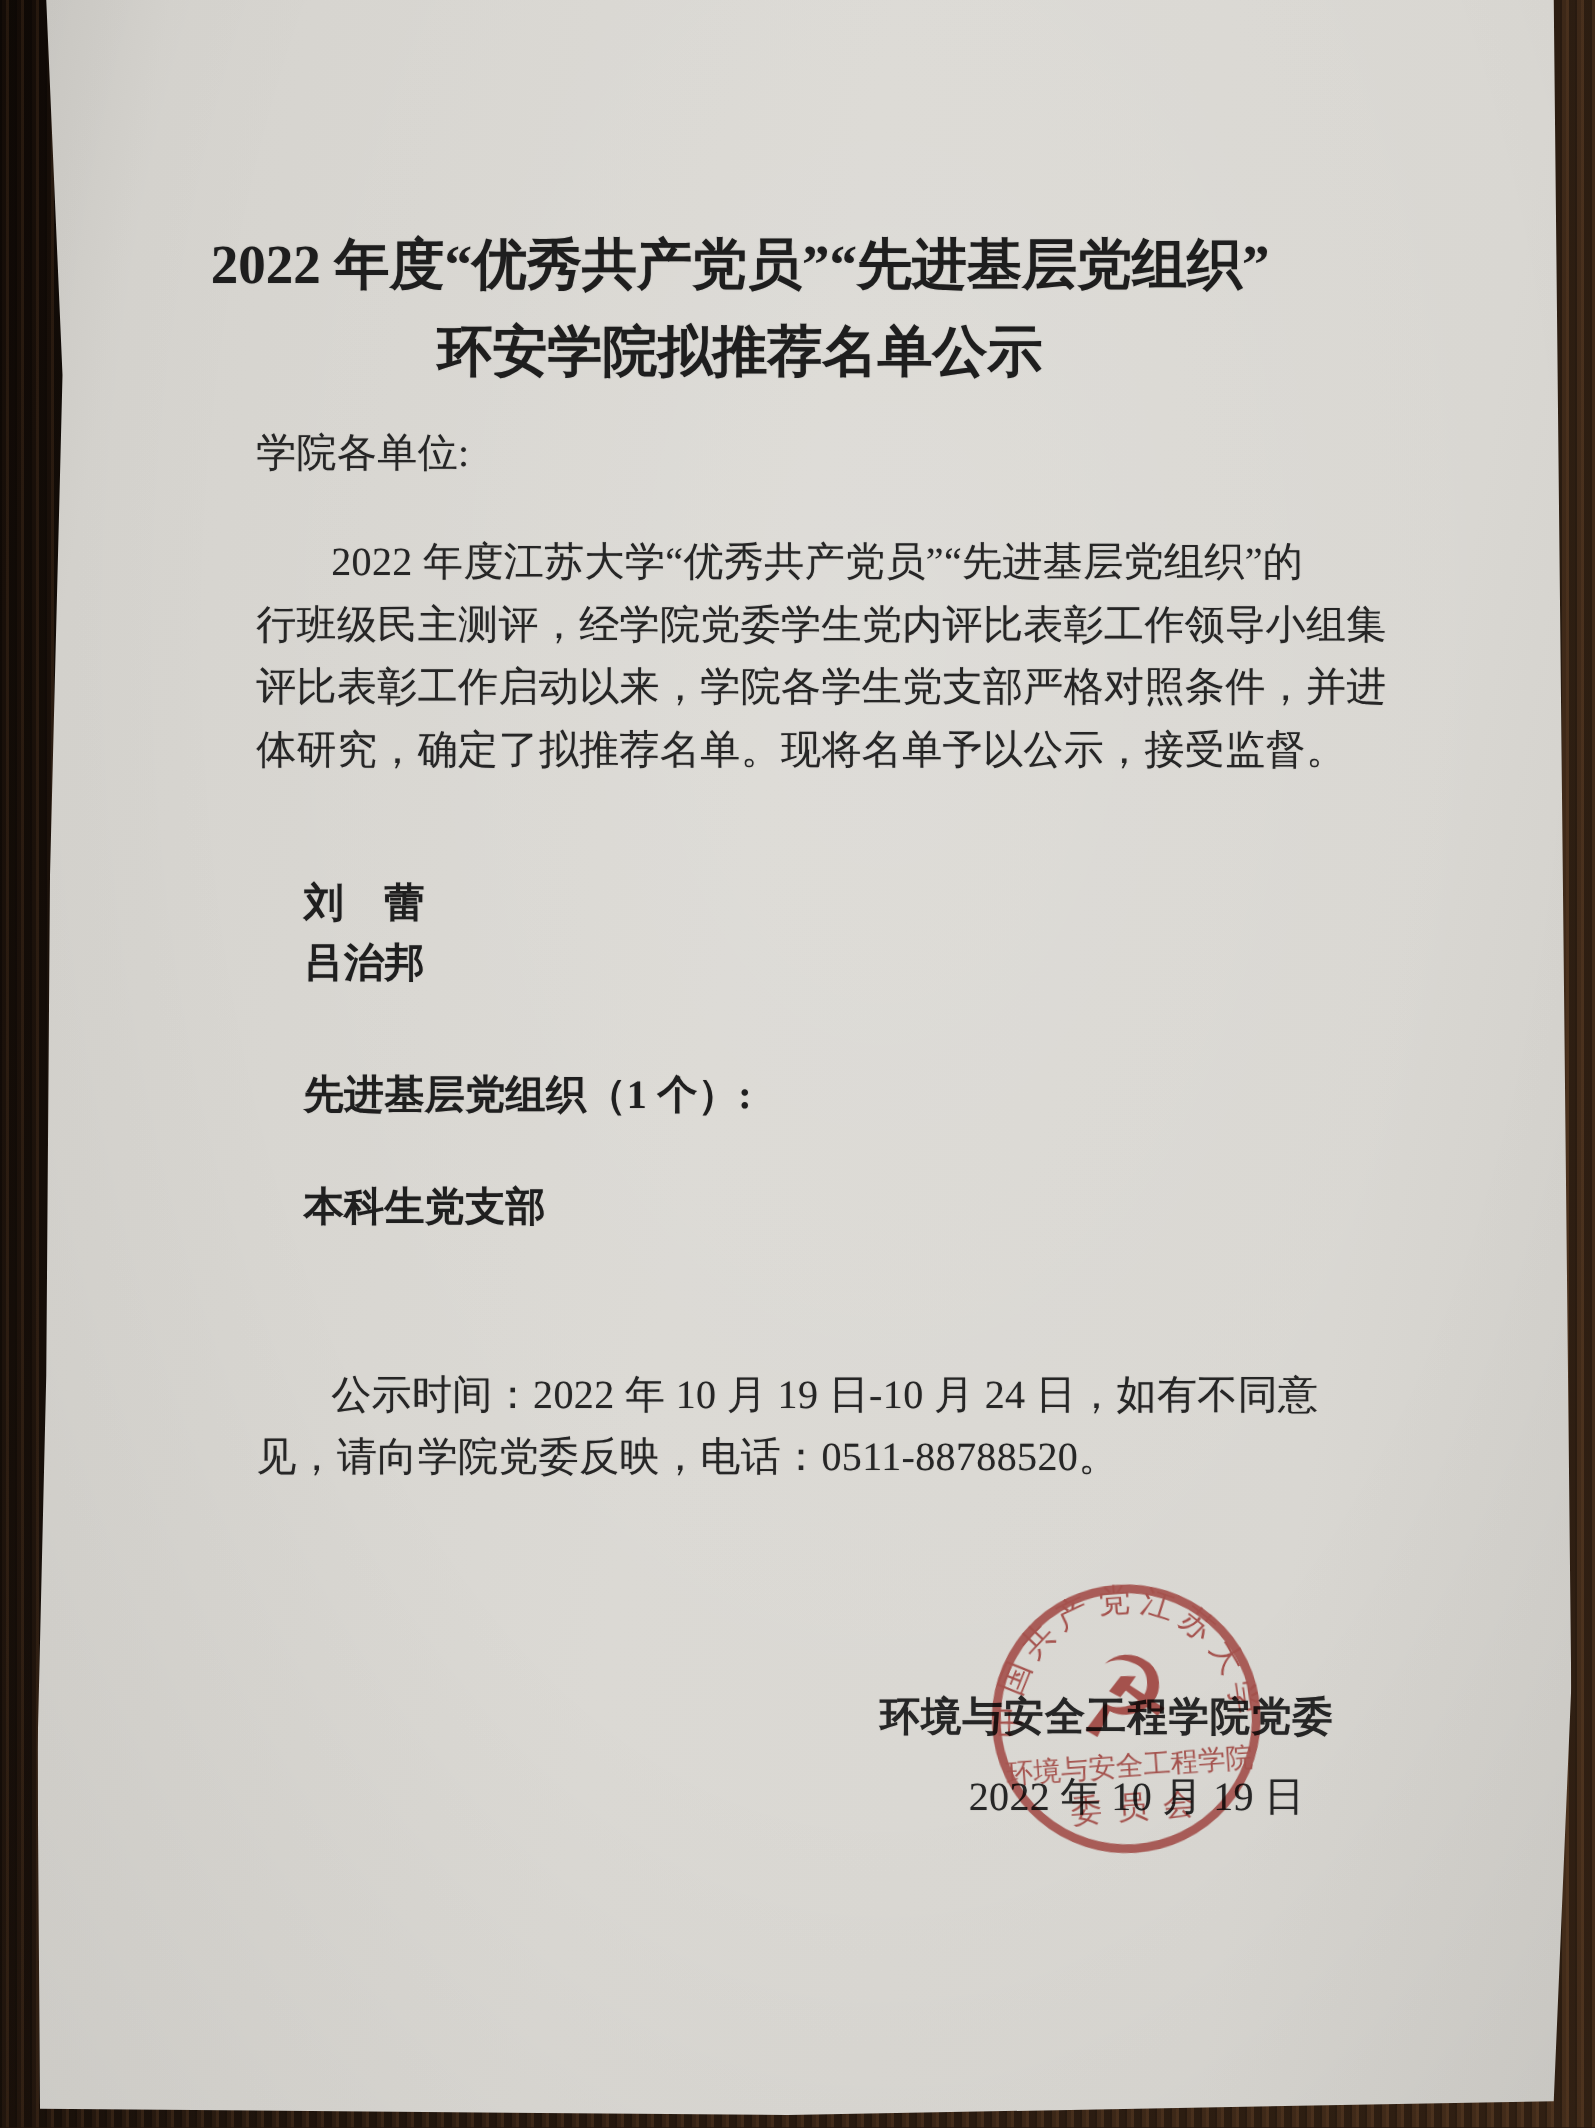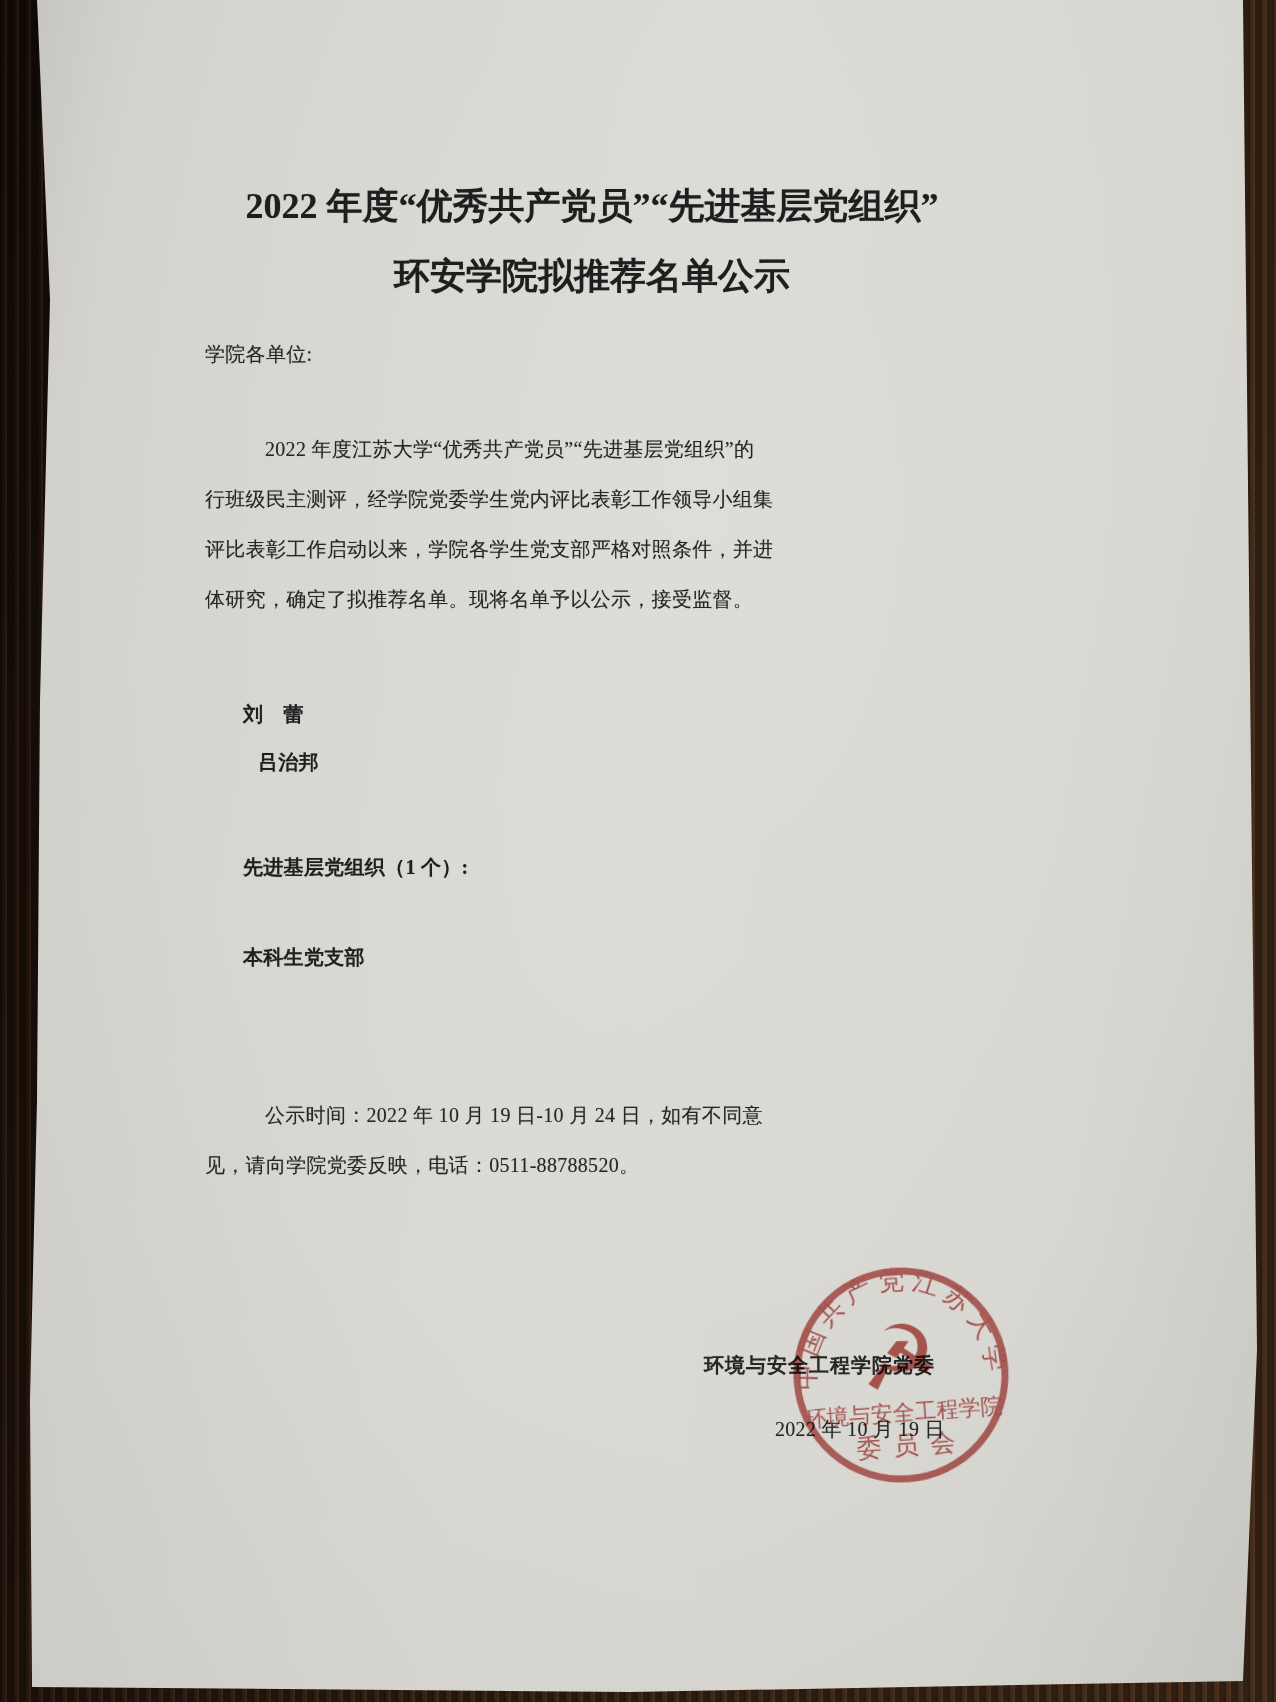--- a/index.html
+++ b/index.html
@@ -20,25 +20,25 @@
     position:absolute;left:30px;top:0;width:1230px;height:1695px;
     clip-path:polygon(7px 0,1213px 0,1227px 1350px,1213px 1681px,600px 1692px,2px 1687px,0px 1400px,7px 1100px,10px 700px,20px 300px);
     background:
       radial-gradient(ellipse at 55% 30%, rgba(255,255,255,0.10) 0%, rgba(0,0,0,0.00) 55%, rgba(0,0,0,0.05) 100%),
       linear-gradient(100deg,#cccac5 0%,#d6d4cf 7%,#dbd9d4 45%,#d9d7d2 80%,#d0cec9 100%);
     color:#272727;
   }
   .blk{position:absolute;white-space:nowrap;}
   .title-line{
     left:62px;width:1000px;text-align:center;
-    font-size:36px;font-weight:bold;letter-spacing:0px;color:#1e1e1e;
+    font-size:44px;font-weight:bold;letter-spacing:0px;color:#1e1e1e;
     text-shadow:0 0 1px rgba(30,30,30,0.35);
   }
   .bodytext{
-    font-size:20px;letter-spacing:0.3px;color:#262626;
+    font-size:32px;letter-spacing:0.3px;color:#262626;
     text-shadow:0 0 1px rgba(40,40,40,0.30);
   }
   .para{left:175px;width:840px;margin-top:28px;}
   .para .line{height:50px;line-height:50px;}
   .para .indent{text-indent:60px;}
   .heading{font-weight:bold;color:#1f1f1f;}
   .item{font-weight:bold;color:#1f1f1f;}
   .sig{letter-spacing:1px;}
   .stamp{
     position:absolute;left:756px;top:1260px;width:230px;height:230px;
@@ -60,21 +60,21 @@
   <div class="blk bodytext" style="left:175px;top:341px;">学院各单位:</div>
 
   <div class="blk para bodytext" style="top:396px;">
     <div class="line indent">2022 年度江苏大学“优秀共产党员”“先进基层党组织”的</div>
     <div class="line">行班级民主测评，经学院党委学生党内评比表彰工作领导小组集</div>
     <div class="line">评比表彰工作启动以来，学院各学生党支部严格对照条件，并进</div>
     <div class="line">体研究，确定了拟推荐名单。现将名单予以公示，接受监督。</div>
   </div>
 
   <div class="blk bodytext item" style="left:213px;top:701px;">刘　蕾</div>
-  <div class="blk bodytext item" style="left:228px;top:749px;text-align:right;">吕治邦</div>
+  <div class="blk bodytext item" style="left:213px;top:749px;text-align:right;">吕治邦</div>
 
   <div class="blk bodytext heading" style="left:213px;top:854px;">先进基层党组织（1 个）:</div>
   <div class="blk bodytext item" style="left:213px;top:904px;margin-top:40px;">本科生党支部</div>
 
   <div class="blk para bodytext" style="top:1062px;">
     <div class="line indent">公示时间：2022 年 10 月 19 日-10 月 24 日，如有不同意</div>
     <div class="line">见，请向学院党委反映，电话：0511-88788520。</div>
   </div>
 
   <div class="blk bodytext sig" style="left:674px;top:1352px;font-weight:bold;">环境与安全工程学院党委</div>

